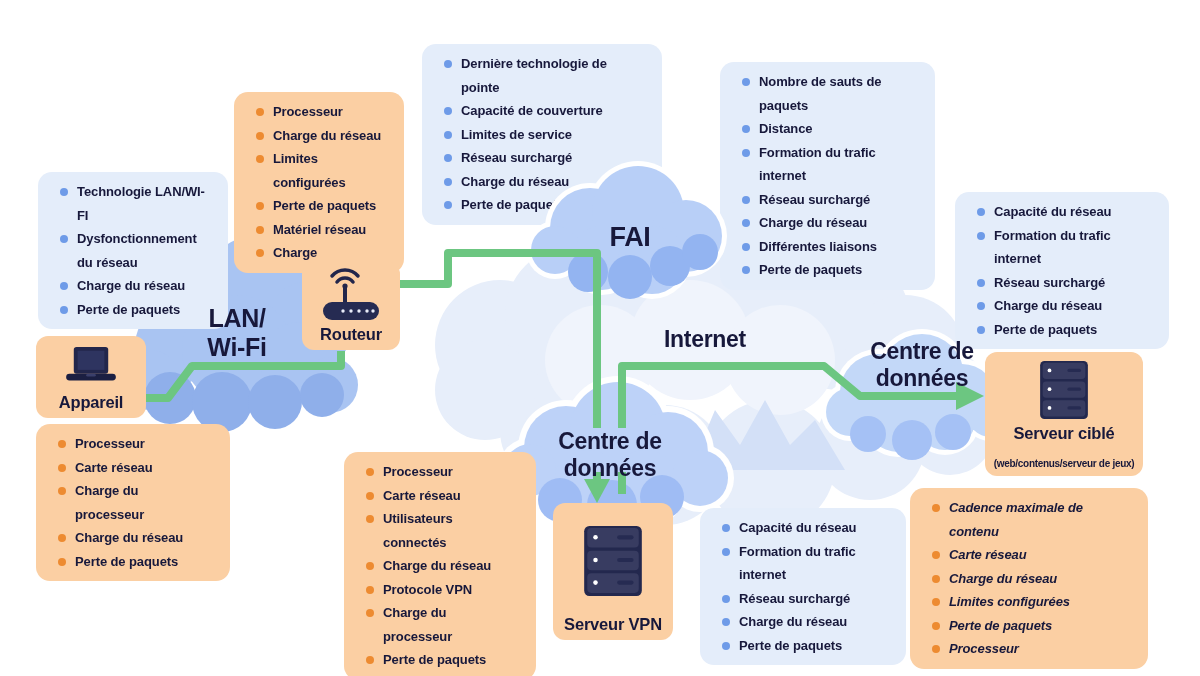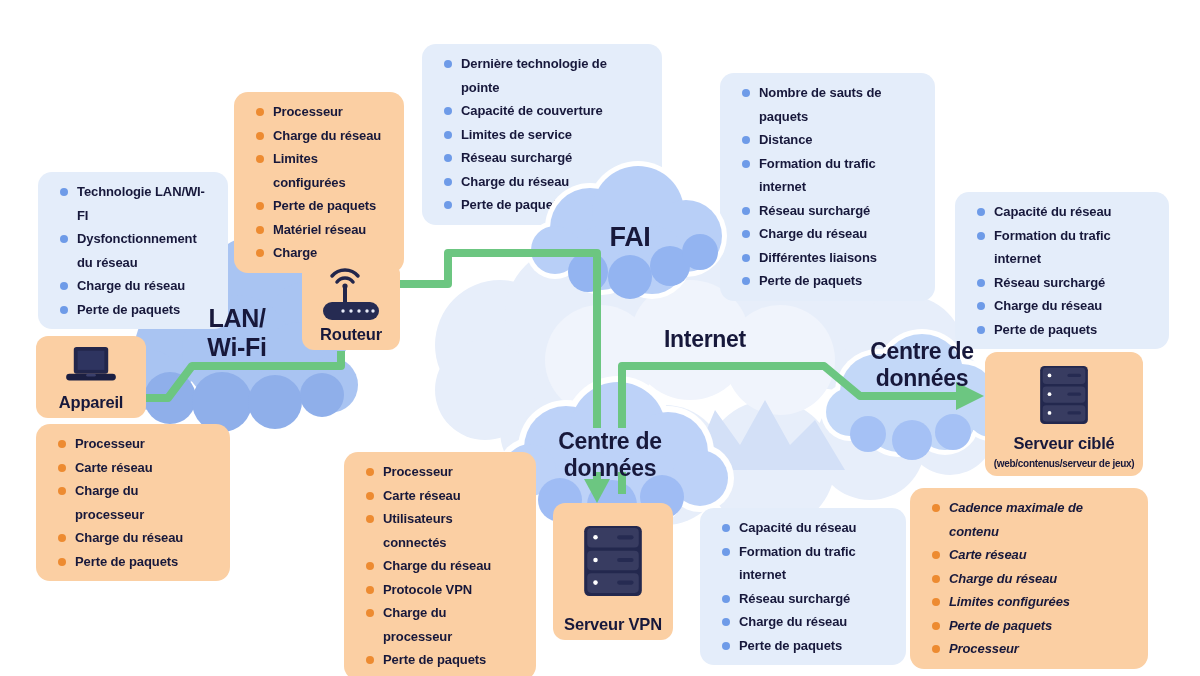--- a/index.html
+++ b/index.html
@@ -35,21 +35,21 @@
     box-sizing:border-box; display:flex; flex-direction:column;
     align-items:center; justify-content:flex-end; padding:5px 2px 7px;
   }
   .node-card svg { display:block; margin:auto; }
   .node-label {
     font-weight:bold; font-size:16.5px; color:#17183B;
     text-align:center; line-height:1.1; letter-spacing:-0.2px;
   }
   .node-sublabel {
     font-weight:bold; font-size:10px; color:#17183B;
-    text-align:center; letter-spacing:-0.3px; margin-top:6px;
+    text-align:center; letter-spacing:-0.3px; margin-top:16px;
   }
 
   .cloud-label {
     position:absolute; z-index:6; font-weight:bold; color:#17183B;
     text-align:center; line-height:1.16; letter-spacing:-0.3px;
   }
 </style>
 </head>
 <body>
 
@@ -218,21 +218,21 @@
           <span class="bullet"></span>
           <span>Charge du réseau</span>
         </li>
         <li>
           <span class="bullet"></span>
           <span>Perte de paquets</span>
         </li>
       </ul>
   </div>
 
-  <div class="factor-box blue" style="left:720px; top:62px; width:215px;margin-top:11px;">
+  <div class="factor-box blue" style="left:720px; top:62px; width:215px;">
     <ul>
         <li>
           <span class="bullet"></span>
           <span>Nombre de sauts de paquets</span>
         </li>
         <li>
           <span class="bullet"></span>
           <span>Distance</span>
         </li>
         <li>

